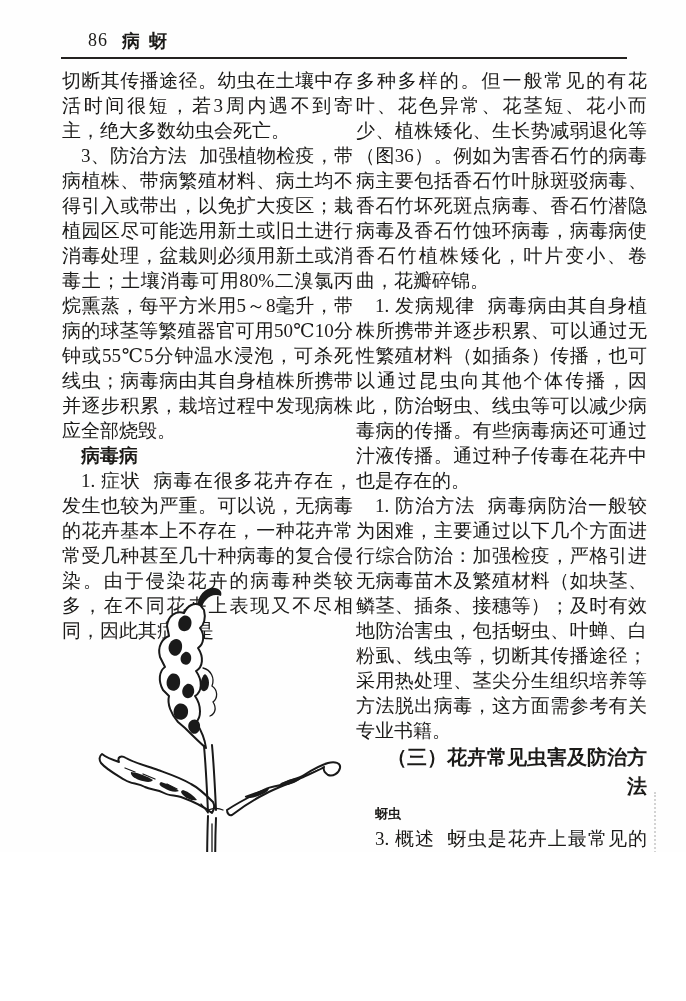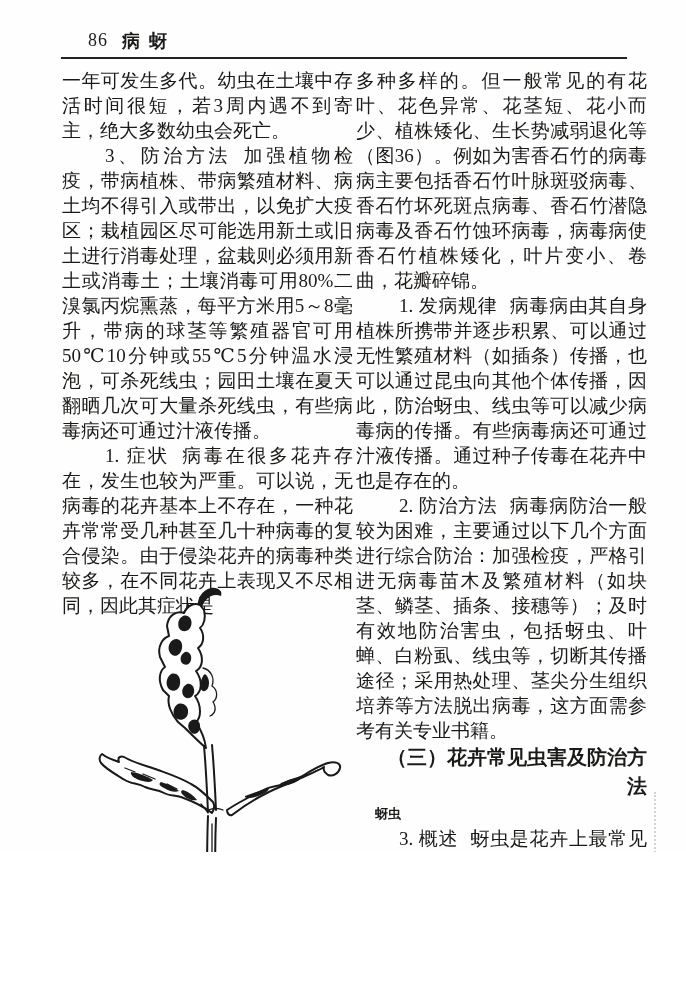--- a/index.html
+++ b/index.html
@@ -17,21 +17,21 @@
   .hdr-title{position:absolute;left:122px;top:29px;font-size:18px;letter-spacing:9px;font-weight:600;}
   .hdr-rule{position:absolute;left:61px;top:57px;width:566px;height:2px;background:#242220;}
 
   
   .col{position:absolute;top:68px;width:291px;font-size:19px;line-height:25px;
        text-align:justify;text-justify:inter-ideograph;}
   .col-left{left:62px;}
   .col-right{left:356px;}
   .col p{margin:0;}
   .indent{text-indent:19px;}
-  .runin{margin-right:0.65em;margin-left:24px;}
+  .runin{margin-right:0.65em;}
   .bold-head{font-family:"Liberation Sans","DejaVu Sans",sans-serif;font-weight:bold;
              text-indent:19px;margin:0;font-size:19px;line-height:25px;}
   .chapter-head{font-family:"Liberation Sans","DejaVu Sans",sans-serif;font-weight:bold;
                 font-size:20px;line-height:29px;text-indent:30px;margin:3px 0 2px 0;text-align:right;}
   .sub-head{font-family:"Liberation Sans","DejaVu Sans",sans-serif;font-weight:bold;
             text-indent:19px;margin:7px 0 1px 0;font-size:13px;line-height:25px;}
 
   
   .fig-art{position:absolute;left:95px;top:582px;width:250px;height:306px;}
   .fig-cap{position:absolute;left:62px;top:894px;width:292px;text-align:center;
@@ -57,22 +57,23 @@
 </head>
 <body>
 
 <div class="page">
 
   <div class="hdr-num">86</div>
   <div class="hdr-title">病蚜</div>
   <div class="hdr-rule"></div>
 
   <div class="col col-left">
-    <p>一年可发生多代。幼虫在土壤中存活时间很短，若3周内遇不到寄主，绝大多数幼虫会死亡。</p>
-    <p class="indent"><span class="runin">3、防治方法</span><span>加强植物检疫，带病植株、带病繁殖材料、病土均不得引入或带出，以免扩大疫区；栽植园区尽可能选用新土或旧土进行消毒处理，盆栽则必须用新土或消毒土；土壤消毒可用80%二溴氯丙烷熏蒸，每平方米用5～8毫升，带病的球茎等繁殖器官可用50℃10分钟或55℃5分钟温水浸泡，可杀死线虫；园田土壤在夏天翻晒几次可大量杀死线虫，有些病毒病还可通过汁液传播。</span></p>
+    <p>切断其传播途径。幼虫在土壤中存活时间很短，若3周内遇不到寄主，绝大多数幼虫会死亡。</p>
+    <p class="indent"><span class="runin">3、防治方法</span><span>加强植物检疫，带病植株、带病繁殖材料、病土均不得引入或带出，以免扩大疫区；栽植园区尽可能选用新土或旧土进行消毒处理，盆栽则必须用新土或消毒土；土壤消毒可用80%二溴氯丙烷熏蒸，每平方米用5～8毫升，带病的球茎等繁殖器官可用50℃10分钟或55℃5分钟温水浸泡，可杀死线虫；病毒病由其自身植株所携带并逐步积累，栽培过程中发现病株应全部烧毁。</span></p>
+    <p class="bold-head">病毒病</p>
     <p class="indent"><span class="runin">1. 症状</span><span>病毒在很多花卉存在，发生也较为严重。可以说，无病毒的花卉基本上不存在，一种花卉常常受几种甚至几十种病毒的复合侵染。由于侵染花卉的病毒种类较多，在不同花卉上表现又不尽相同，因此其症状是</span></p>
   </div>
 
   <svg class="fig-art" viewBox="0 0 250 306" xmlns="http://www.w3.org/2000/svg">
 
     <path class="blob" d="M103,28 C101,17 107,8 116,6 C123,5 128,9 126,14 C121,12 115,13 111,18 C107,22 106,28 107,34 Z"></path>
     <path class="ln-thin" d="M104,35 C104,31 104,29 103,27"></path>
 
     <path class="blade" d="M111,166 C104,160 96,152 90,146 L83,140 C76,132 72,122 74,114 L68,108 C63,99 64,89 70,85 L65,75 C62,64 68,56 74,54 L72,44 C73,34 81,28 89,31 C92,24 99,20 105,23 L109,28 C111,36 109,43 105,46 C110,53 109,62 103,66 C109,75 108,85 101,89 C108,99 107,110 100,114 C107,124 106,136 101,140 C106,148 110,158 111,166 Z"></path>
     <path class="ln-thin" d="M108,86 C116,88 120,96 117,104 C123,108 123,116 118,120 C122,126 120,132 115,134"></path>
@@ -101,21 +102,21 @@
     <path class="ln" d="M113,234 C112,258 112,282 112,304"></path>
     <path class="ln" d="M121,236 C120,260 120,284 121,304"></path>
     <path class="ln-thin" d="M117,242 L117,302"></path>
     <path class="ln-thin" d="M113,228 C118,226 124,226 128,228 M106,222 C109,225 111,228 113,231"></path>
   </svg>
   <div class="fig-cap">图 36　大丽花病毒病（病叶）</div>
 
   <div class="col col-right">
     <p>多种多样的。但一般常见的有花叶、花色异常、花茎短、花小而少、植株矮化、生长势减弱退化等（图36）。例如为害香石竹的病毒病主要包括香石竹叶脉斑驳病毒、香石竹坏死斑点病毒、香石竹潜隐病毒及香石竹蚀环病毒，病毒病使香石竹植株矮化，叶片变小、卷曲，花瓣碎锦。</p>
     <p class="indent"><span class="runin">1. 发病规律</span><span>病毒病由其自身植株所携带并逐步积累、可以通过无性繁殖材料（如插条）传播，也可以通过昆虫向其他个体传播，因此，防治蚜虫、线虫等可以减少病毒病的传播。有些病毒病还可通过汁液传播。通过种子传毒在花卉中也是存在的。</span></p>
-    <p class="indent"><span class="runin">2. 防治方法</span><span>病毒病防治一般较为困难，主要通过以下几个方面进行综合防治：加强检疫，严格引进无病毒苗木及繁殖材料（如块茎、鳞茎、插条、接穗等）；及时有效地防治害虫，包括蚜虫、叶蝉、白粉虱、线虫等，切断其传播途径；采用热处理、茎尖分生组织培养等方法脱出病毒，这方面需参考有关专业书籍。</span></p>
+    <p class="indent"><span class="runin">1. 防治方法</span><span>病毒病防治一般较为困难，主要通过以下几个方面进行综合防治：加强检疫，严格引进无病毒苗木及繁殖材料（如块茎、鳞茎、插条、接穗等）；及时有效地防治害虫，包括蚜虫、叶蝉、白粉虱、线虫等，切断其传播途径；采用热处理、茎尖分生组织培养等方法脱出病毒，这方面需参考有关专业书籍。</span></p>
     <p class="chapter-head">（三）花卉常见虫害及防治方法</p>
     <p class="sub-head">蚜虫</p>
     <p class="indent"><span class="runin">3. 概述</span><span>蚜虫是花卉上最常见的害虫，为人们所熟识。由于蚜虫能分泌大量蜜汁、故又俗称腻虫、蜜虫。蚜虫分为有翅型和无翅型。蚜虫个体小、体色有绿色、浅绿、黄色、深青色等。蚜虫繁殖能力很强、夏季4～5天就可繁殖1代，1年可繁殖几十代。由于大量繁殖，嫩叶、嫩茎、花蕾等</span></p>
   </div>
 
   <div class="scan-dots"></div>
   <div class="wm">
       <span>MSHUA</span>
     </div>
 

